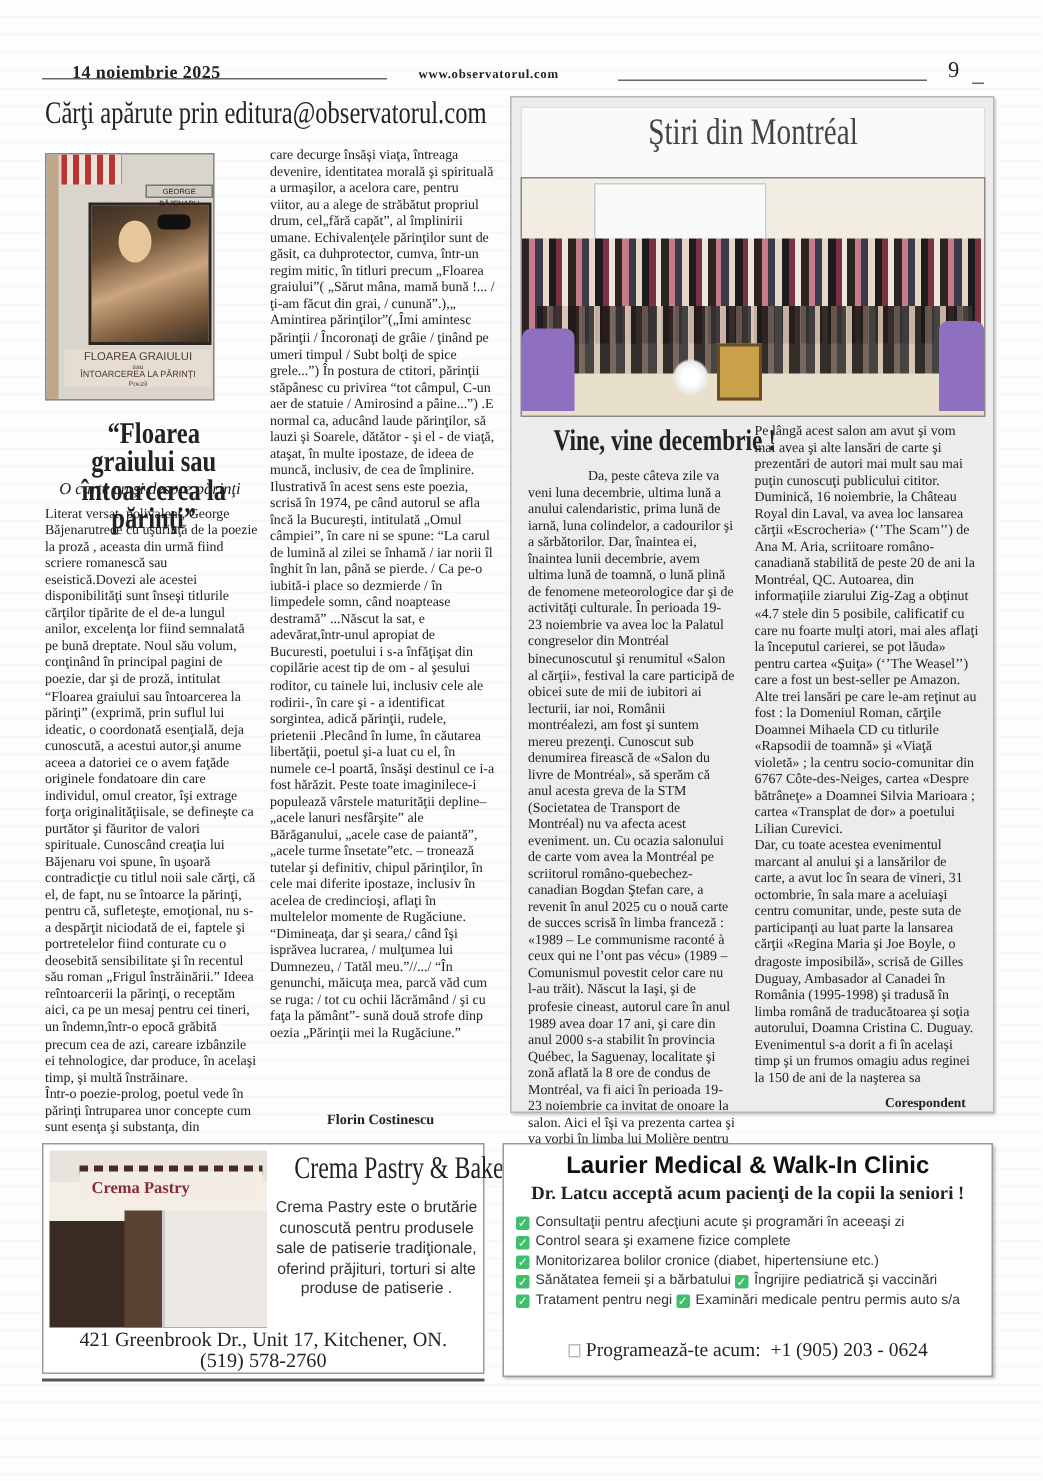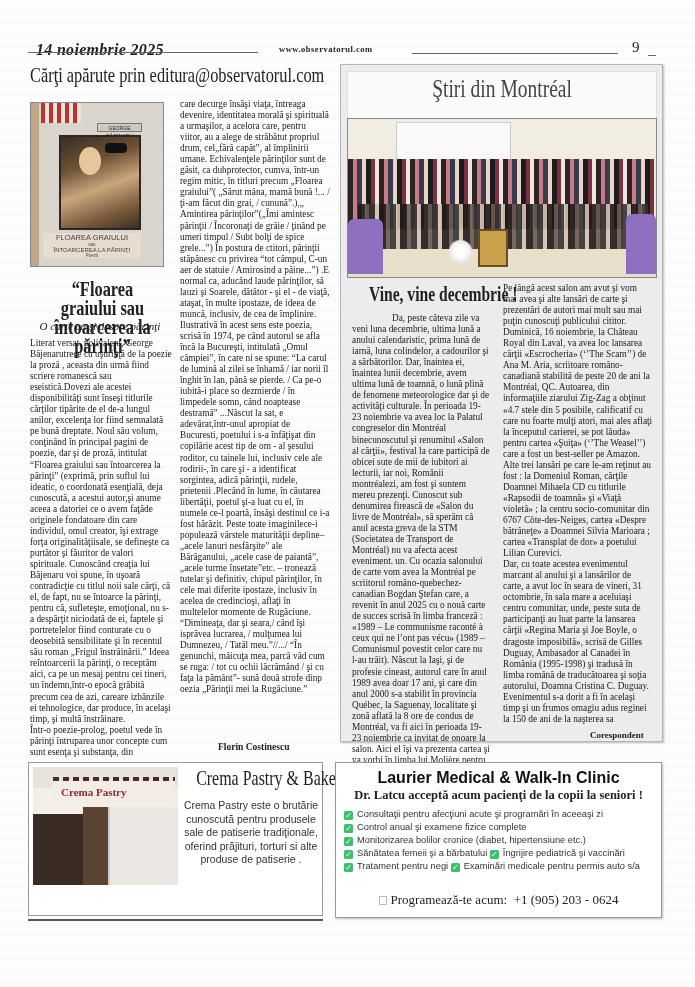--- a/index.html
+++ b/index.html
@@ -2,30 +2,30 @@
 <html><head>
 <meta charset="utf-8">
 <style>
   * { box-sizing: border-box; margin: 0; padding: 0; }
   html, body { width: 695px; height: 987px; background: #fdfdfd; overflow: hidden; }
   body { position: relative; font-family: "Liberation Serif", "DejaVu Serif", serif; color: #222; }
   .page { position: absolute; left: 0; top: 0; width: 695px; height: 987px;
     background: repeating-linear-gradient(#fdfdfd 0px, #fdfdfd 10px, #f6f6f6 11px, #fdfdfd 12px); }
 
   
-  .hdr-date { position: absolute; left: 36px; top: 41px; font-size: 16px; font-weight: bold; letter-spacing: .3px; font-style: italic; }
+  .hdr-date { position: absolute; left: 48px; top: 41px; font-size: 12px; font-weight: bold; letter-spacing: .3px; }
   .hdr-line1 { position: absolute; left: 28px; top: 52px; width: 230px; border-top: 1px solid #666; }
   .hdr-url { position: absolute; left: 279px; top: 44px; font-size: 8.5px; font-weight: bold; letter-spacing: .5px; }
   .hdr-line2 { position: absolute; left: 412px; top: 53px; width: 206px; border-top: 1px solid #666; }
   .hdr-page { position: absolute; left: 632px; top: 39px; font-size: 15px; }
   .hdr-dash { position: absolute; left: 648px; top: 55px; width: 8px; border-top: 1px solid #666; }
 
   
   .left-title { position: absolute; left: 30px; top: 63px; font-size: 21px; transform: scaleX(0.78); transform-origin: left top; white-space: nowrap; font-family: "Liberation Serif", serif; color: #222; }
-  .book-cover { position: absolute; left: 30px; top: 102px; width: 134px; height: 165px; background: #d9d4cc; border: 1px solid #888; overflow: hidden; }
+  .book-cover { position: absolute; left: 30px; top: 102px; width: 113px; height: 165px; background: #d9d4cc; border: 1px solid #888; overflow: hidden; }
   .book-cover .spine { position: absolute; left: 0; top: 0; width: 8px; height: 100%; background: #bfa88a; }
   .book-cover .deco { position: absolute; left: 10px; top: 0; width: 40px; height: 20px; background: repeating-linear-gradient(90deg,#b33 0 4px,#e9e3da 4px 8px); }
   .book-cover .author { position: absolute; left: 66px; top: 20px; width: 45px; height: 9px; font-size: 5px; background: #cfc9c0; border: 1px solid #777; text-align:center; line-height: 8px; font-family: "Liberation Sans", sans-serif; }
   .book-cover .paint { position: absolute; left: 28px; top: 32px; width: 82px; height: 95px; background: linear-gradient(160deg,#3a2f25 0%, #6b5035 30%, #caa57e 55%, #7b5b3c 80%, #3a2f25 100%); border: 2px solid #2d2620; }
   .book-cover .paint::before { content:""; position:absolute; left:18px; top:10px; width:22px; height:28px; border-radius:50%; background:#e6c79c; }
   .book-cover .paint::after { content:""; position:absolute; left:44px; top:6px; width:22px; height:10px; border-radius:4px; background:#111; }
   .book-cover .bt { position: absolute; left: 12px; top: 130px; width: 98px; text-align: center; font-family: "Liberation Sans", sans-serif; color: #4a3c30; background:#e6ddd0; }
   .book-cover .bt .t1 { font-size: 7.5px; }
   .book-cover .bt .t2 { font-size: 4.5px; }
   .book-cover .bt .t3 { font-size: 6px; }
@@ -153,29 +153,33 @@
 
   <div class="ad-crema">
     <div class="shop-photo">
       <div class="drip"></div>
       <div class="sign">Crema Pastry</div>
       <div class="win2"></div>
       <div class="win"></div>
     </div>
     <div class="crema-title">Crema Pastry &amp; Bake Shop</div>
     <div class="crema-desc">Crema Pastry este o brutărie cunoscută pentru produsele sale de patiserie tradiţionale, oferind prăjituri,  torturi si alte produse de patiserie .</div>
+    <div class="crema-addr">
+      <div>421 Greenbrook Dr., Unit 17, Kitchener, ON.</div>
+      <div>(519) 578-2760</div>
+    </div>
   </div>
   <div class="ad-crema-bottomline"></div>
 
   <div class="ad-laurier">
     <div class="laurier-title">Laurier Medical &amp; Walk-In Clinic</div>
     <div class="laurier-sub">Dr. Latcu acceptă acum pacienţi de la copii la seniori !</div>
     <ul class="laurier-list">
       <li><span class="chk">✓</span><span>Consultaţii pentru afecţiuni acute şi programări în aceeaşi zi</span></li>
-      <li><span class="chk">✓</span><span>Control anual şi examene fizice complete</span></li>
+      <li><span class="chk">✓</span><span>Control seara şi examene fizice complete</span></li>
       <li><span class="chk">✓</span><span>Monitorizarea bolilor cronice (diabet, hipertensiune etc.)</span></li>
       <li><span class="chk">✓</span><span>Sănătatea femeii şi a bărbatului</span> <span class="chk">✓</span><span>Îngrijire pediatrică şi vaccinări</span></li>
       <li><span class="chk">✓</span><span>Tratament pentru negi</span> <span class="chk">✓</span><span>Examinări medicale pentru permis auto  s/a</span></li>
     </ul>
     <div class="laurier-phone">
       <span class="phone-box"></span><span>Programează-te acum:</span>&nbsp;&nbsp;<span>+1 (905) 203 - 0624</span>
     </div>
   </div>
 </div>
 

